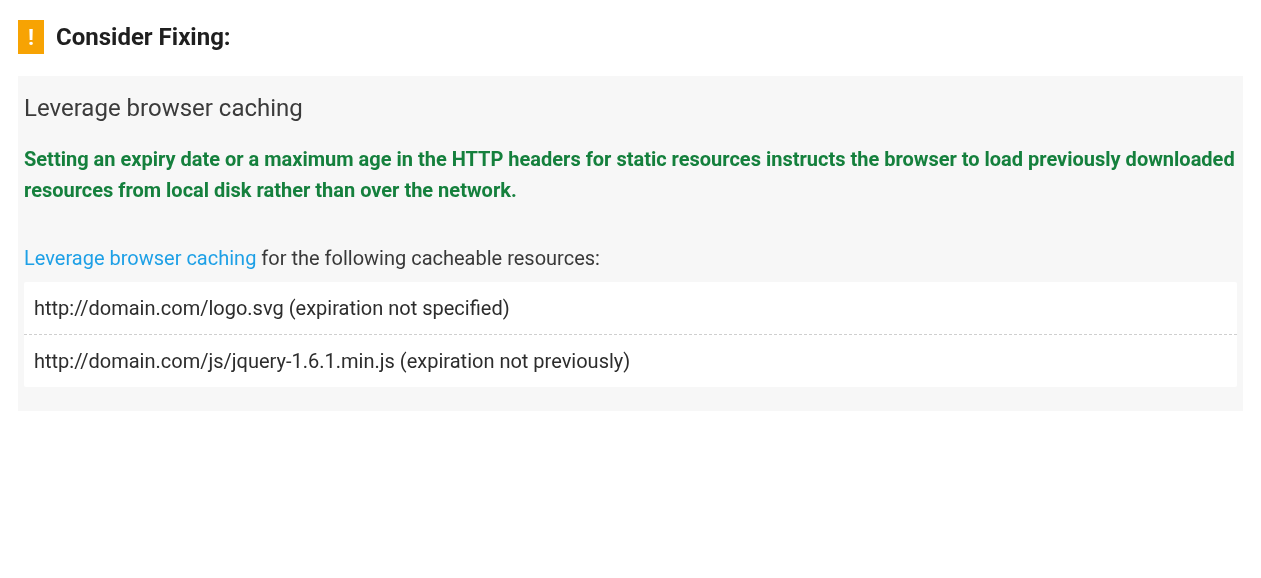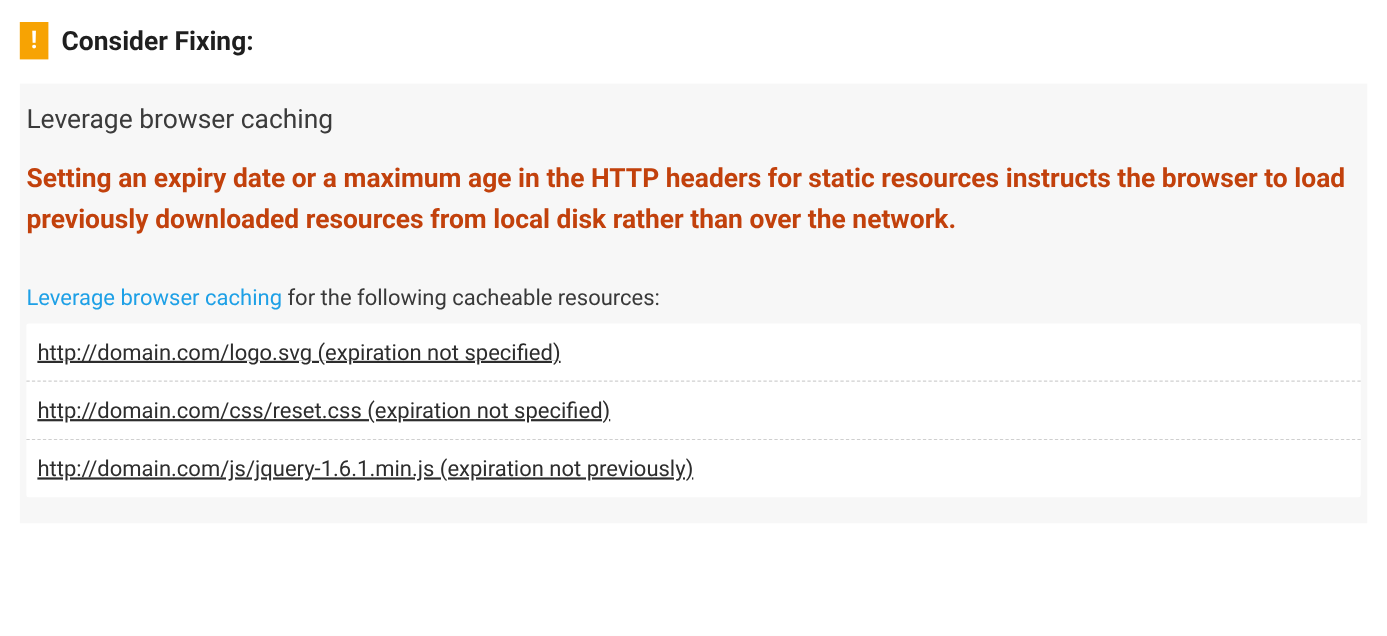--- a/index.html
+++ b/index.html
@@ -46,23 +46,23 @@
   .panel-inner {
     padding: 0 6px 0 6px;
   }
   .rule-title {
     font-size: 24px;
     font-weight: 400;
     color: #3b3b3b;
     margin-bottom: 22px;
   }
   .rule-desc {
-    font-size: 24px;
+    font-size: 20px;
     font-weight: 700;
-    color: #c2410c;
+    color: #15803d;
     line-height: 1.55;
     margin-bottom: 26px;
   }
   .hint-row {
     font-size: 20px;
     color: #393939;
     margin-bottom: 12px;
     margin-top: 40px;
   }
   .hint-link {
@@ -71,21 +71,20 @@
   }
   .res-list {
     background: #fff;
     border-radius: 2px;
   }
   .res-item {
     padding: 14px 10px;
     font-size: 20px;
     color: #2d2d2d;
     border-bottom: 1px dashed #cfcfcf;
-    text-decoration: underline;
   }
   .res-item:last-child {
     border-bottom: none;
   }
 </style>
 </head>
 <body>
 
 <div class="container">
   <div class="header-row">
@@ -95,18 +94,17 @@
 
   <div class="panel">
     <div class="panel-inner">
       <div class="rule-title">Leverage browser caching</div>
       <div class="rule-desc">Setting an expiry date or a maximum age in the HTTP headers for static resources instructs the browser to load previously downloaded resources from local disk rather than over the network.</div>
       <div class="hint-row">
         <a href="#" class="hint-link">Leverage browser caching</a><span> for the following cacheable resources:</span>
       </div>
       <div class="res-list">
         <div class="res-item">http://domain.com/logo.svg (expiration not specified)</div>
-        <div class="res-item">http://domain.com/css/reset.css (expiration not specified)</div>
         <div class="res-item">http://domain.com/js/jquery-1.6.1.min.js (expiration not previously)</div>
       </div>
     </div>
   </div>
 </div>
 
 </body></html>

